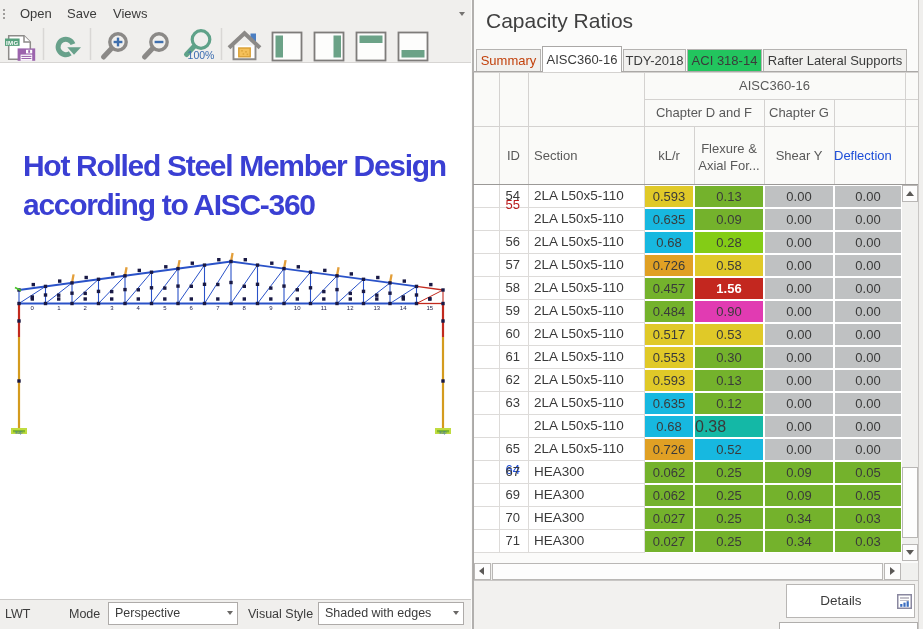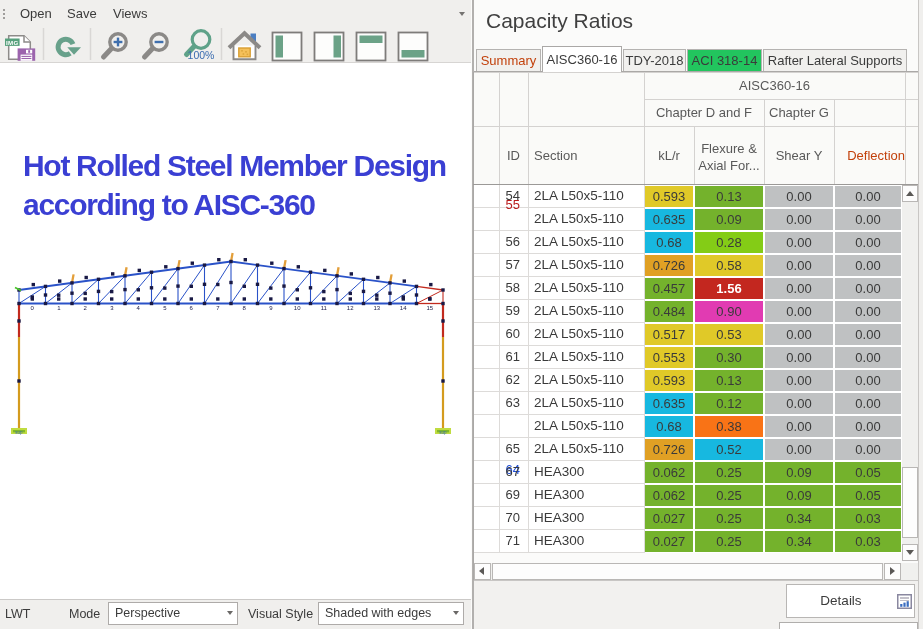--- a/index.html
+++ b/index.html
@@ -284,21 +284,21 @@
 <div class="abs" style="left:763px;top:49px;width:144px;height:22px;background:#f1f0ee;border:1px solid #b5b3b1;border-bottom:none;font-size:13px;color:#3b3b3b;text-align:center;line-height:21px;">Rafter Lateral Supports</div>
 <div class="abs" style="left:474px;top:72px;width:444px;height:113px;background:#fafaf8;"></div>
 <div class="abs" style="left:644px;top:72px;width:261px;height:27px;font-size:13px;color:#595959;text-align:center;line-height:27px;">AISC360-16</div>
 <div class="abs" style="left:644px;top:99px;width:120px;height:27px;font-size:13px;color:#595959;text-align:center;line-height:27px;">Chapter D and F</div>
 <div class="abs" style="left:764px;top:99px;width:70px;height:27px;font-size:13px;color:#595959;text-align:center;line-height:27px;">Chapter G</div>
 <div class="abs" style="left:499px;top:126px;width:29px;height:59px;font-size:13px;color:#595959;text-align:center;line-height:59px;">ID</div>
 <div class="abs" style="left:534px;top:126px;width:110px;height:59px;font-size:13px;color:#595959;line-height:59px;">Section</div>
 <div class="abs" style="left:644px;top:126px;width:50px;height:59px;font-size:13px;color:#595959;text-align:center;line-height:59px;">kL/r</div>
 <div class="abs" style="left:694px;top:140px;width:70px;height:34px;font-size:13px;color:#595959;text-align:center;line-height:17px;">Flexure &amp;<br>Axial For...</div>
 <div class="abs" style="left:764px;top:126px;width:70px;height:59px;font-size:13px;color:#595959;text-align:center;line-height:59px;">Shear Y</div>
-<div class="abs" style="left:834px;top:126px;width:71px;height:59px;font-size:13px;color:#c2410c;text-align:right;line-height:59px;">Deflection</div>
+<div class="abs" style="left:834px;top:126px;width:71px;height:59px;font-size:13px;color:#1d4ed8;text-align:left;line-height:59px;">Deflection</div>
 <div class="abs" style="left:499px;top:72px;width:1px;height:113px;background:#d4d2d0;"></div>
 <div class="abs" style="left:528px;top:72px;width:1px;height:113px;background:#d4d2d0;"></div>
 <div class="abs" style="left:644px;top:72px;width:1px;height:113px;background:#d4d2d0;"></div>
 <div class="abs" style="left:905px;top:72px;width:1px;height:113px;background:#d4d2d0;"></div>
 <div class="abs" style="left:764px;top:99px;width:1px;height:86px;background:#d4d2d0;"></div>
 <div class="abs" style="left:834px;top:99px;width:1px;height:86px;background:#d4d2d0;"></div>
 <div class="abs" style="left:694px;top:126px;width:1px;height:59px;background:#d4d2d0;"></div>
 <div class="abs" style="left:473px;top:72px;width:445px;height:1px;background:#d4d2d0;"></div>
 <div class="abs" style="left:644px;top:99px;width:274px;height:1px;background:#d4d2d0;"></div>
 <div class="abs" style="left:473px;top:126px;width:445px;height:1px;background:#d4d2d0;"></div>
@@ -372,21 +372,21 @@
 <div class="abs" style="left:499px;top:392px;width:21px;height:22px;font-size:13px;color:#3a3a3a;text-align:right;line-height:22px;">63</div>
 <div class="abs" style="left:534px;top:392px;width:110px;height:22px;font-size:13.5px;color:#3a3a3a;line-height:22px;">2LA L50x5-110</div>
 <div class="abs" style="left:645px;top:393px;width:48px;height:21px;background:#17b8e0;font-size:13px;text-align:center;line-height:21px;color:#3a3a3a;">0.635</div>
 <div class="abs" style="left:695px;top:393px;width:68px;height:21px;background:#74b22c;font-size:13px;text-align:center;line-height:21px;color:#3a3a3a;">0.12</div>
 <div class="abs" style="left:765px;top:393px;width:68px;height:21px;background:#bfc1c2;font-size:13px;text-align:center;line-height:21px;color:#3a3a3a;">0.00</div>
 <div class="abs" style="left:835px;top:393px;width:66px;height:21px;background:#bfc1c2;font-size:13px;text-align:center;line-height:21px;color:#3a3a3a;">0.00</div>
 <div class="abs" style="left:474px;top:437px;width:170px;height:1px;background:#dddbd9;"></div>
 <div class="abs" style="left:499px;top:415px;width:21px;height:22px;font-size:13px;color:#1d4ed8;text-align:right;line-height:22px;margin-top:44px;">64</div>
 <div class="abs" style="left:534px;top:415px;width:110px;height:22px;font-size:13.5px;color:#3a3a3a;line-height:22px;">2LA L50x5-110</div>
 <div class="abs" style="left:645px;top:416px;width:48px;height:21px;background:#17b8e0;font-size:13px;text-align:center;line-height:21px;color:#3a3a3a;">0.68</div>
-<div class="abs" style="left:695px;top:416px;width:68px;height:21px;background:#f97316;font-size:13px;text-align:center;line-height:21px;color:#3a3a3a;">0.38</div>
+<div class="abs" style="left:695px;top:416px;width:68px;height:21px;background:#14b8a6;font-size:16px;text-align:left;line-height:21px;color:#3a3a3a;">0.38</div>
 <div class="abs" style="left:765px;top:416px;width:68px;height:21px;background:#bfc1c2;font-size:13px;text-align:center;line-height:21px;color:#3a3a3a;">0.00</div>
 <div class="abs" style="left:835px;top:416px;width:66px;height:21px;background:#bfc1c2;font-size:13px;text-align:center;line-height:21px;color:#3a3a3a;">0.00</div>
 <div class="abs" style="left:474px;top:460px;width:170px;height:1px;background:#dddbd9;"></div>
 <div class="abs" style="left:499px;top:438px;width:21px;height:22px;font-size:13px;color:#3a3a3a;text-align:right;line-height:22px;">65</div>
 <div class="abs" style="left:534px;top:438px;width:110px;height:22px;font-size:13.5px;color:#3a3a3a;line-height:22px;">2LA L50x5-110</div>
 <div class="abs" style="left:645px;top:439px;width:48px;height:21px;background:#e0a024;font-size:13px;text-align:center;line-height:21px;color:#3a3a3a;">0.726</div>
 <div class="abs" style="left:695px;top:439px;width:68px;height:21px;background:#17b8e0;font-size:13px;text-align:center;line-height:21px;color:#3a3a3a;">0.52</div>
 <div class="abs" style="left:765px;top:439px;width:68px;height:21px;background:#bfc1c2;font-size:13px;text-align:center;line-height:21px;color:#3a3a3a;">0.00</div>
 <div class="abs" style="left:835px;top:439px;width:66px;height:21px;background:#bfc1c2;font-size:13px;text-align:center;line-height:21px;color:#3a3a3a;">0.00</div>
 <div class="abs" style="left:474px;top:483px;width:170px;height:1px;background:#dddbd9;"></div>

